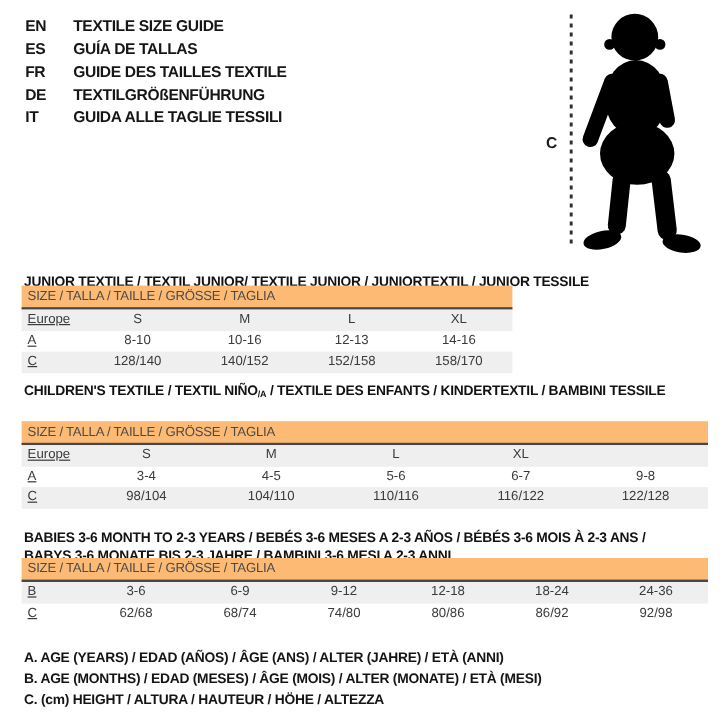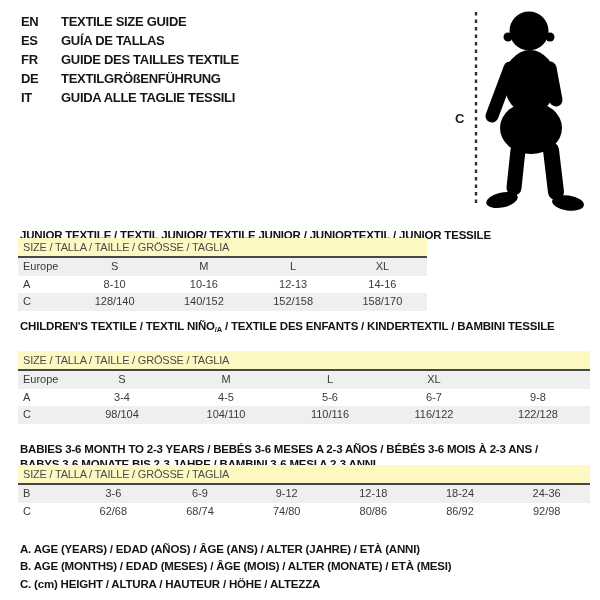--- a/index.html
+++ b/index.html
@@ -14,29 +14,29 @@
     font-size:13px;font-weight:700;letter-spacing:-0.3px;color:#161616;}
   .lang-code{width:40px;}
   
   .figure{position:absolute;left:448px;top:4px;width:152px;height:208px;}
   .c-label{font-family:"Liberation Sans",sans-serif;font-size:13px;font-weight:700;fill:#1a1a1a;}
   .dash{stroke:#2e2e2e;stroke-width:2.4;stroke-dasharray:3.5 4;}
   
   .section-title{position:absolute;left:20px;font-size:11.5px;font-weight:700;
     letter-spacing:-0.2px;color:#121212;line-height:15px;white-space:nowrap;}
   .size-table{position:absolute;left:18px;}
-  .size-bar{background:#fef9c3;border-bottom:2px solid #474747;height:18px;
+  .size-bar{background:#fdba74;border-bottom:2px solid #474747;height:18px;
     line-height:18px;padding-left:5px;font-size:11px;color:#4b4b4b;letter-spacing:-0.2px;}
   .trow{display:grid;height:17.5px;line-height:17.5px;font-size:11px;color:#3a3a3a;}
   .trow:nth-child(even){background:#efefef;}
   .cols-4{grid-template-columns:52px repeat(4,1fr);}
   .cols-5{grid-template-columns:52px repeat(5,1fr);}
   .cols-6{grid-template-columns:52px repeat(6,1fr);}
   .cell{text-align:center;}
-  .cell.label{text-align:left;padding-left:5px;}
+  .cell.label{text-align:left;padding-left:5px;text-decoration:underline;}
   .w-junior{width:409px;}
   .w-full{width:572px;}
   sub.size-sub{font-size:7.5px;vertical-align:-2px;}
   
   .footnotes{position:absolute;left:20px;top:541px;}
   .footnote{height:17.3px;line-height:17.3px;font-size:11.5px;font-weight:700;
     letter-spacing:-0.2px;color:#141414;white-space:nowrap;}
 </style>
 </head>
 <body>

